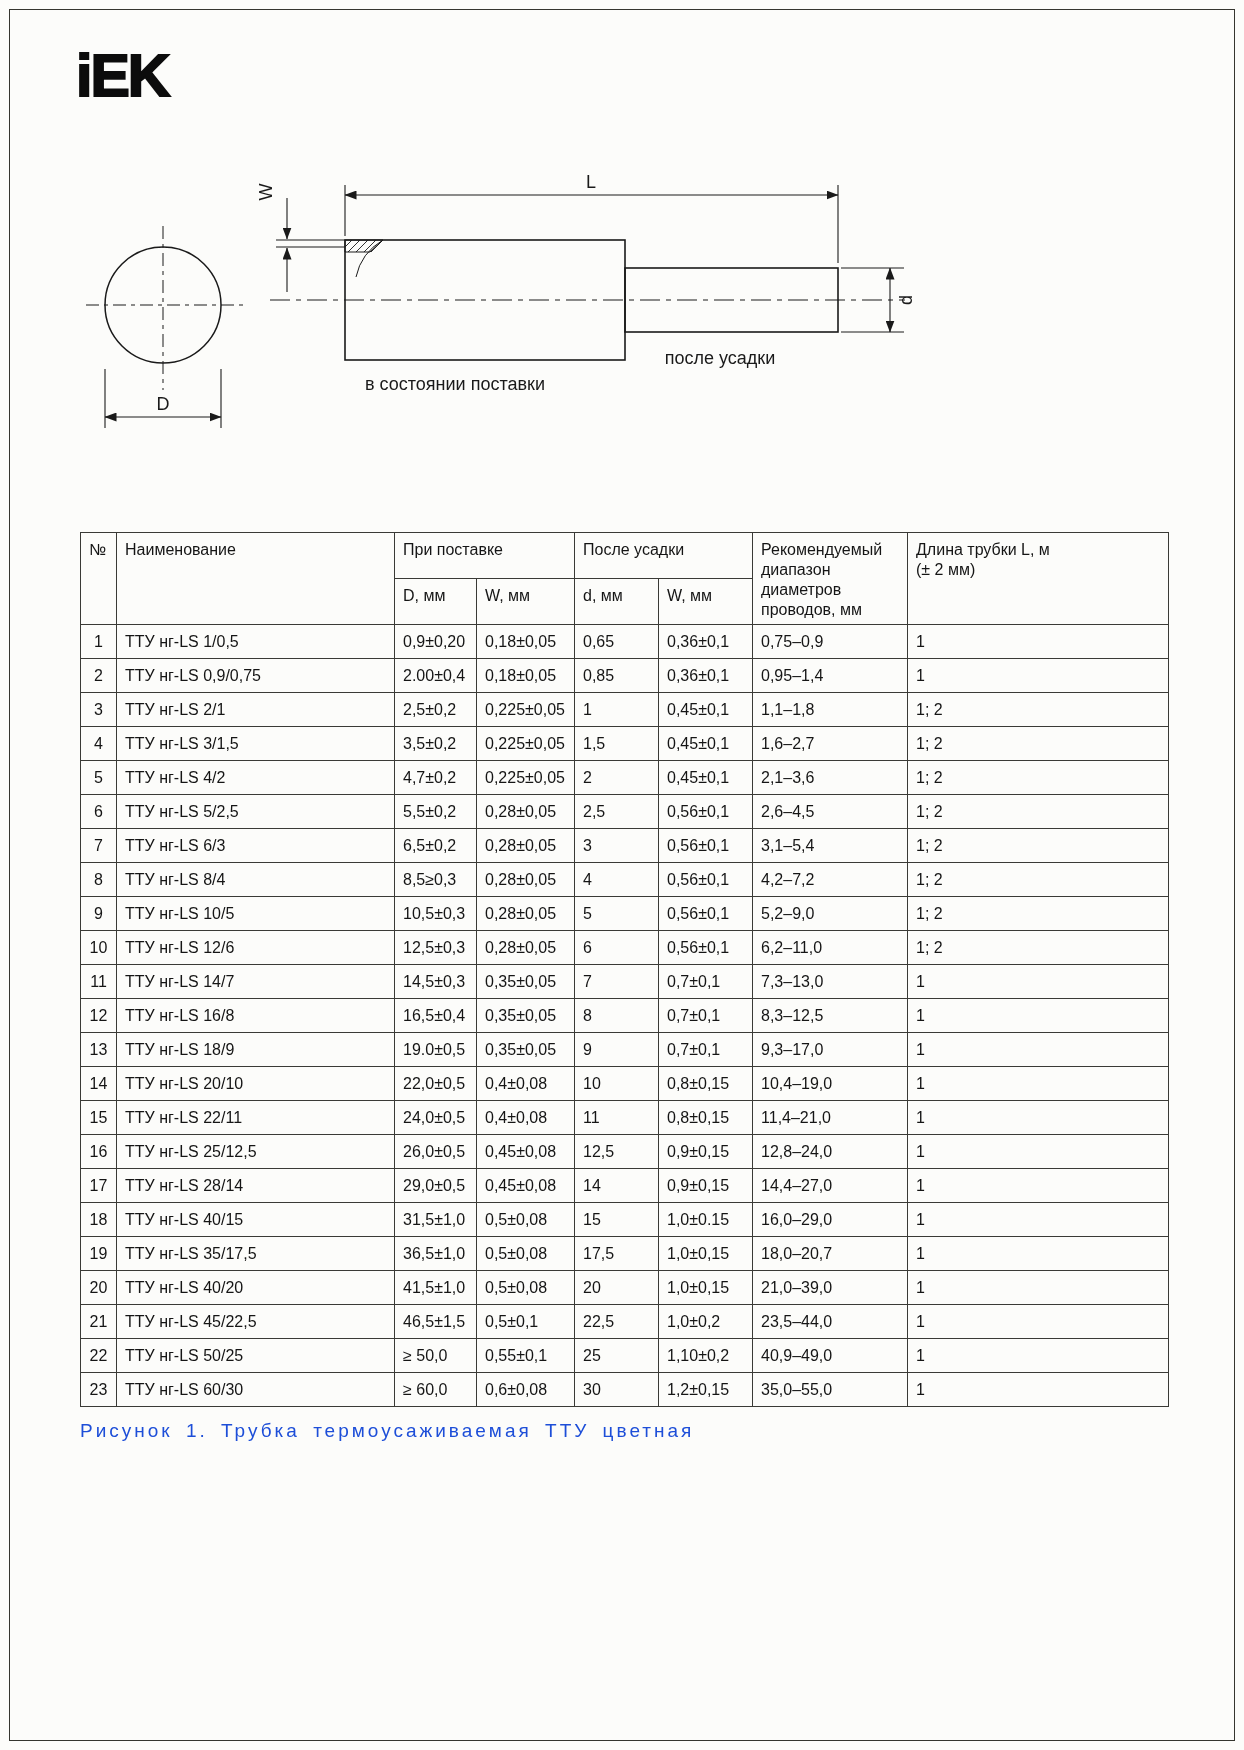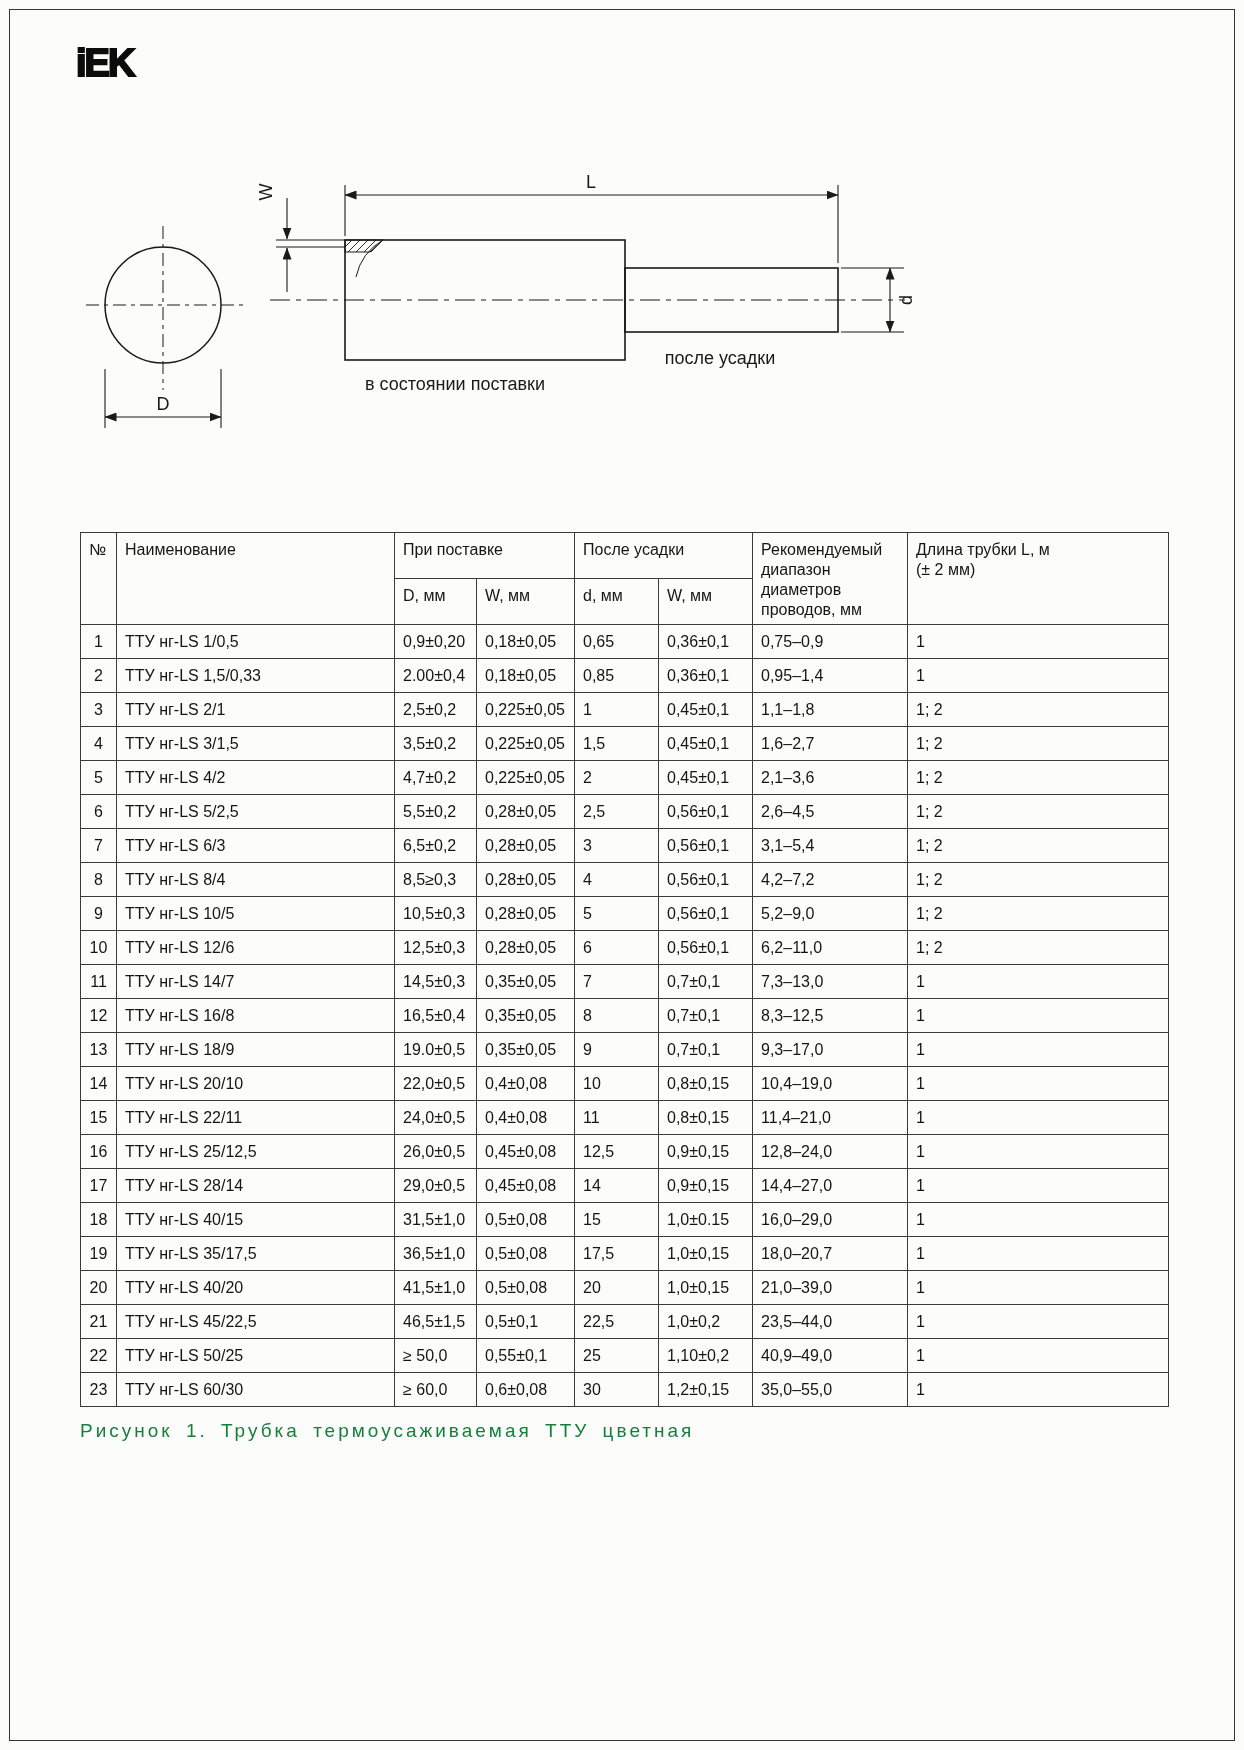--- a/index.html
+++ b/index.html
@@ -10,42 +10,42 @@
     font-family:"Liberation Sans", sans-serif;
     overflow:hidden;
   }
   .frame {
     position:absolute; inset:9px;
     border:1px solid #35352f;
     pointer-events:none;
   }
   .logo {
     position:absolute; left:76px; top:42px;
-    font-size:38px; font-weight:bold; letter-spacing:-2px;
+    font-size:59px; font-weight:bold; letter-spacing:-2px;
     color:#0c0c0c;text-align:center; -webkit-text-stroke:2px #0c0c0c;
   }
   .drawing { position:absolute; left:60px; top:140px; width:1000px; height:330px; }
   .drawing text { font-family:"Liberation Sans", sans-serif; font-size:18px; fill:#1a1a1a; }
   .drawing .ln { stroke:#1a1a1a; fill:none; }
   .spec-table {
     position:absolute; left:80px; top:532px; width:1088px;
     border-collapse:collapse; table-layout:fixed;
     font-size:16px; line-height:1.25; color:#151515;
   }
   .spec-table th, .spec-table td { border:1px solid #3a3a36; }
   .spec-table th {
     font-weight:normal; text-align:left; vertical-align:top;
     padding:7px 8px 4px 8px;
   }
   .spec-table th.multiline { white-space:pre-line; }
   .spec-table td { vertical-align:middle; padding:2px 8px; height:34px; }
   .spec-table td:first-child { text-align:center; padding:2px 2px; }
   .caption {
     position:absolute; left:80px; top:1420px;
-    font-size:19px; letter-spacing:3px; word-spacing:5px; color:#15803d;
+    font-size:19px; letter-spacing:3px; word-spacing:5px; color:#1d4ed8;
   }
 </style>
 </head>
 <body>
 
 <div class="page">
   <div class="frame"></div>
 
   <div class="logo">iEK</div>
 
@@ -144,21 +144,21 @@
           <td>ТТУ нг-LS 1/0,5</td>
           <td>0,9±0,20</td>
           <td>0,18±0,05</td>
           <td>0,65</td>
           <td>0,36±0,1</td>
           <td>0,75–0,9</td>
           <td>1</td>
         </tr>
         <tr>
           <td>2</td>
-          <td>ТТУ нг-LS 1,5/0,33</td>
+          <td>ТТУ нг-LS 0,9/0,75</td>
           <td>2.00±0,4</td>
           <td>0,18±0,05</td>
           <td>0,85</td>
           <td>0,36±0,1</td>
           <td>0,95–1,4</td>
           <td>1</td>
         </tr>
         <tr>
           <td>3</td>
           <td>ТТУ нг-LS 2/1</td>

